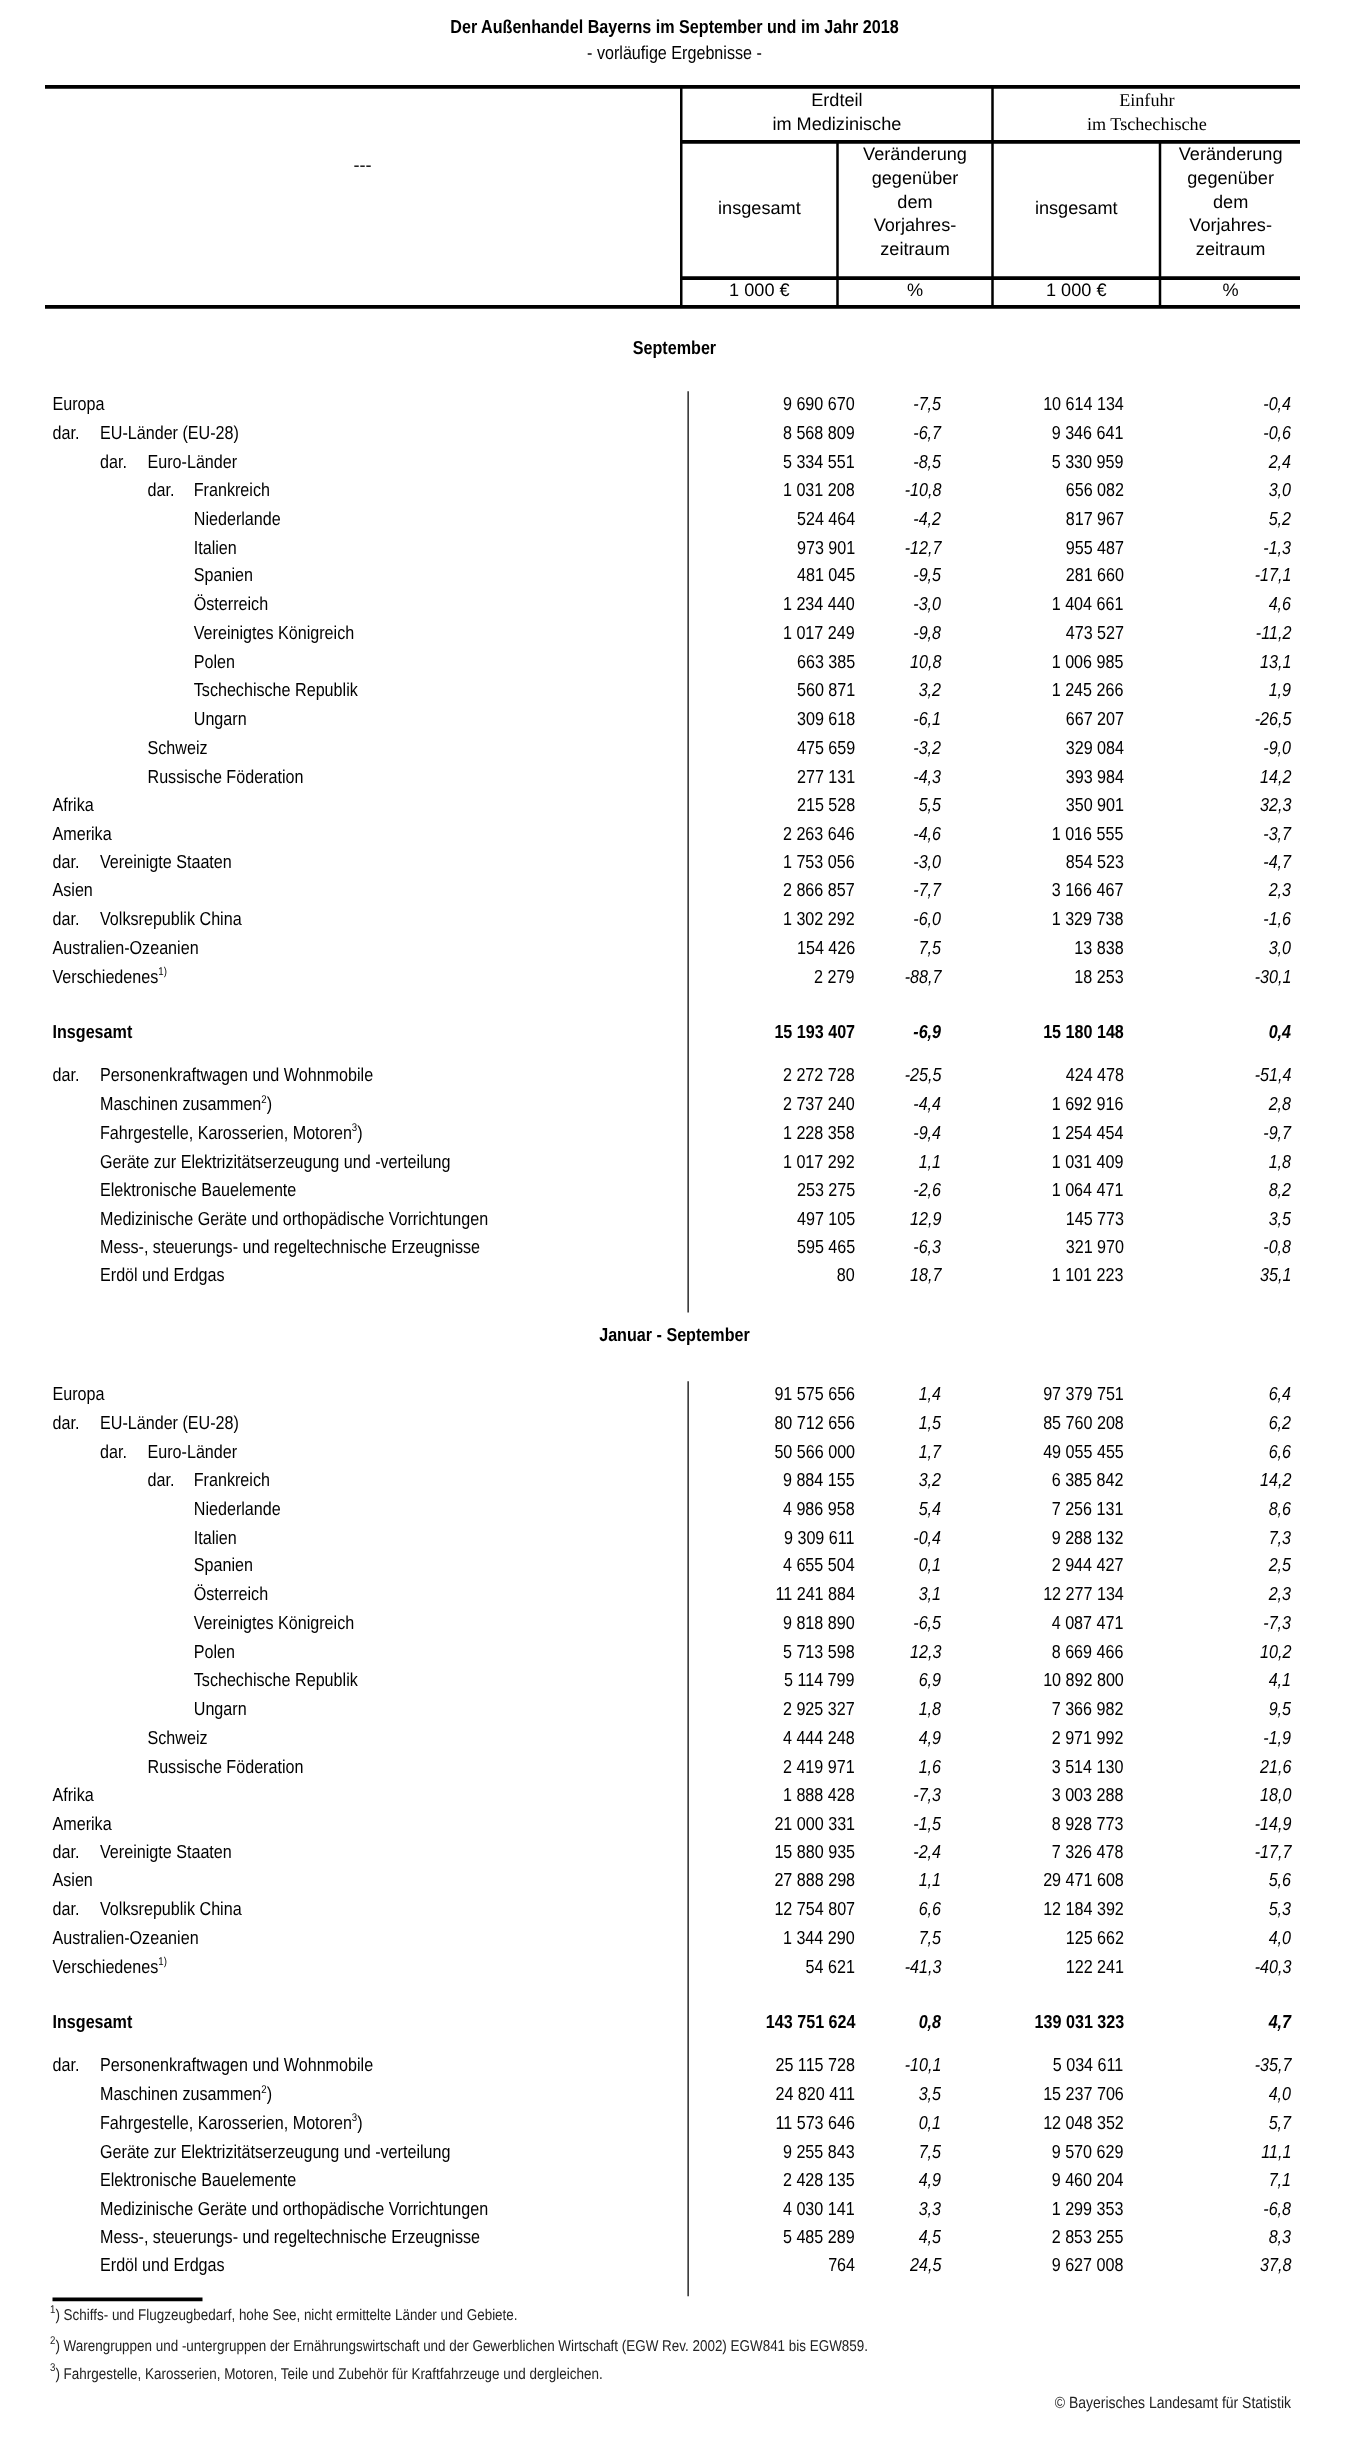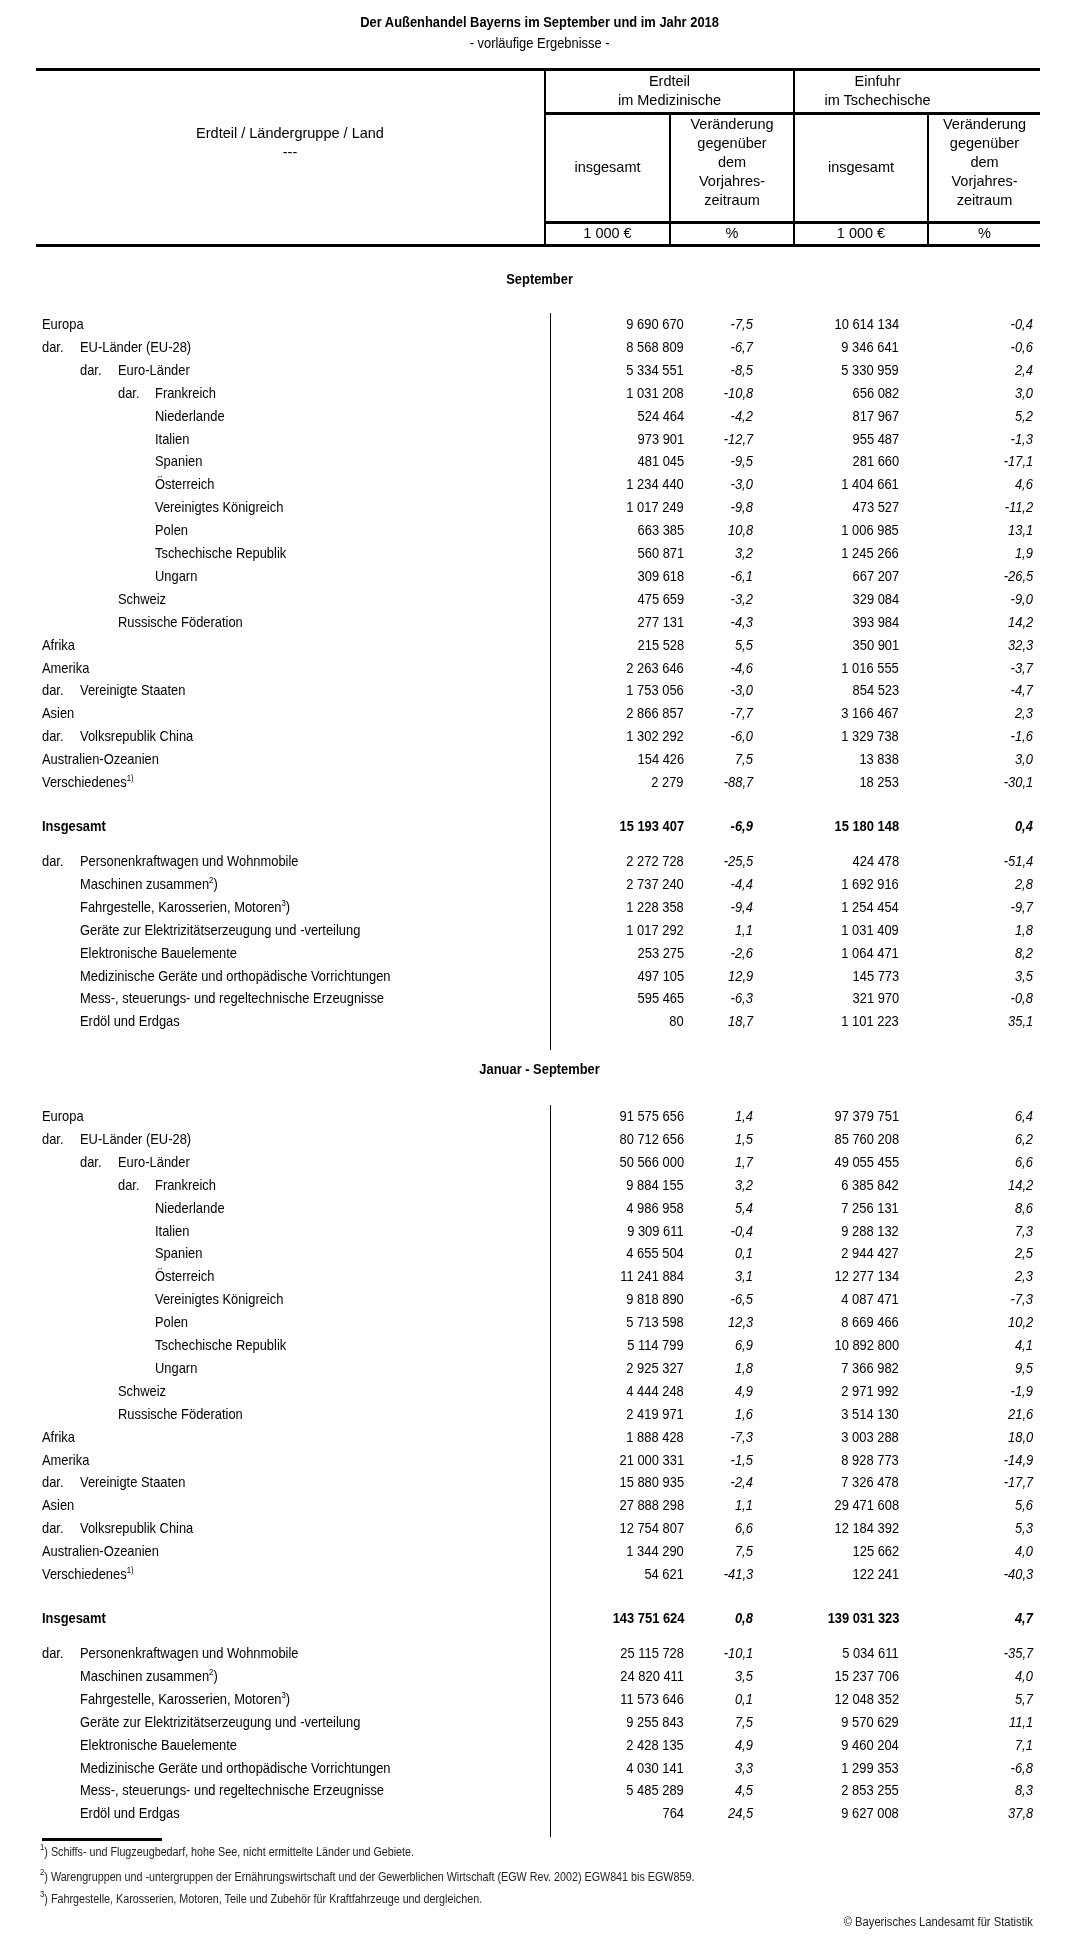--- a/index.html
+++ b/index.html
@@ -40,29 +40,28 @@
 <div class="hline" style="left:36px; top:68px; width:1004px; height:3px;"></div>
 <div class="hline" style="left:545px; top:112px; width:495px; height:3px;"></div>
 <div class="hline" style="left:545px; top:221px; width:495px; height:3px;"></div>
 <div class="hline" style="left:36px; top:244px; width:1004px; height:3px;"></div>
 <div class="vline" style="left:544px; top:68px; width:2px; height:178px;"></div>
 <div class="vline" style="left:793px; top:68px; width:2px; height:178px;"></div>
 <div class="vline" style="left:669px; top:113px; width:2px; height:132px;"></div>
 <div class="vline" style="left:927px; top:113px; width:2px; height:132px;"></div>
 
 <div class="hcell" style="left:36px; width:508px; top:124px;">
-  <div>Erdteil / Ländergruppe / Land</div>
   <div>---</div>
 </div>
 
 <div class="hcell" style="left:546px; width:247px; top:72px;">
   <div>Erdteil</div>
   <div>im Medizinische</div>
 </div>
-<div class="hcell" style="left:755px; width:245px; top:72px;">
+<div class="hcell" style="left:795px; width:245px; top:72px;font-family:Liberation Serif, serif;">
   <div>Einfuhr</div>
   <div>im Tschechische</div>
 </div>
 
 <div class="hcell" style="left:546px; width:123px; top:158px;">insgesamt</div>
 <div class="hcell" style="left:671px; width:122px; top:115px;">
   <div>Veränderung</div>
   <div>gegenüber</div>
   <div>dem</div>
   <div>Vorjahres-</div>

